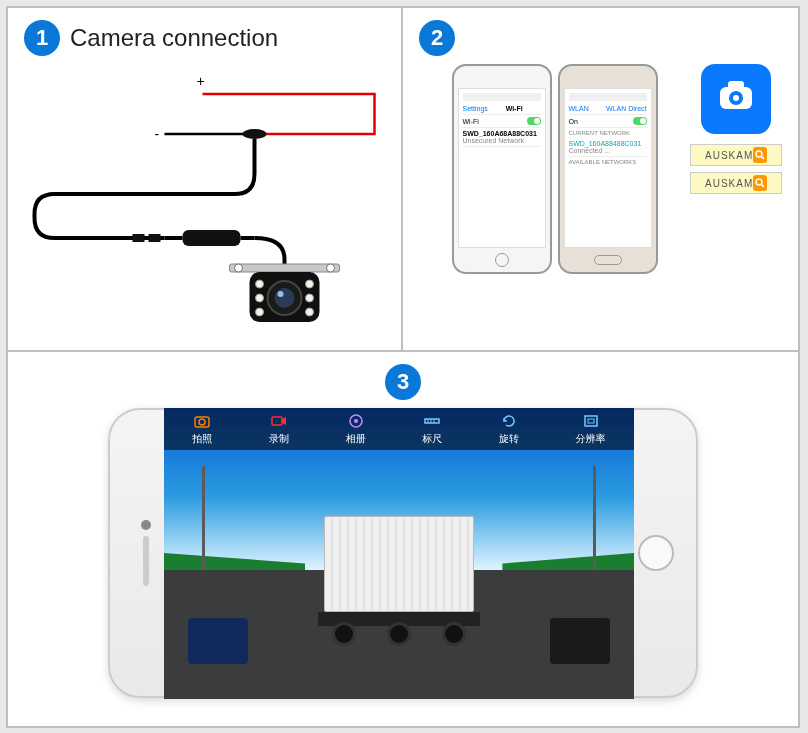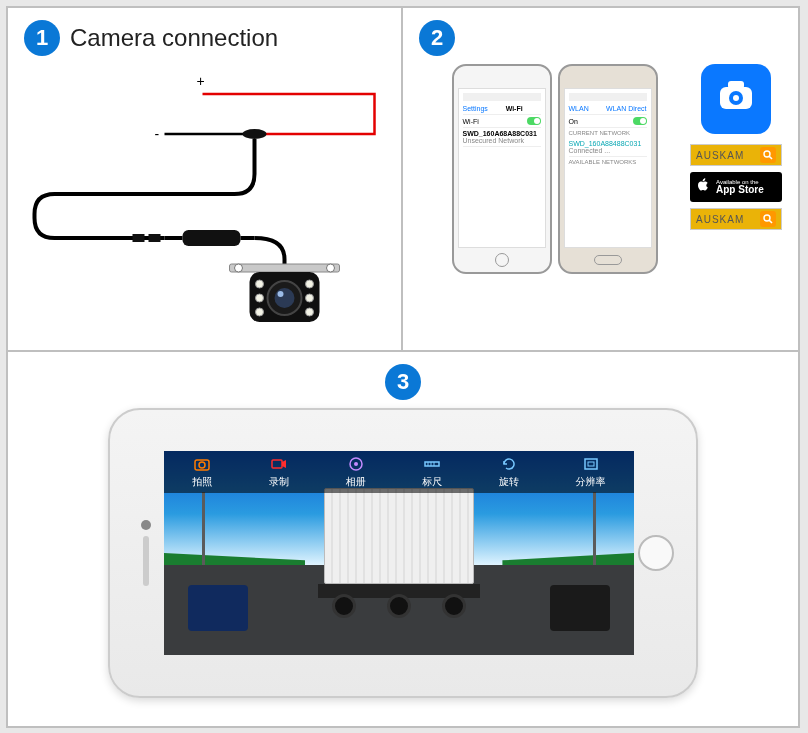--- a/index.html
+++ b/index.html
@@ -120,22 +120,22 @@
     gap: 6px;
     align-items: stretch;
   }
   .app-icon {
     width: 70px; height: 70px; border-radius:14px; background:#0a78ff;
     display:flex; align-items:center; justify-content:center; align-self:center;
     margin-bottom:4px;
   }
   .app-icon svg { width:44px; height:44px; }
   .search-badge {
-    background:#eab308; border:1px solid #ccc; height:22px; display:flex;
-    align-items:center; justify-content:space-between; padding:0 5px;
+    background:#fef9c3; border:1px solid #ccc; height:22px; display:flex;
+    align-items:center; justify-content:space-between; padding:0 14px;
     font-size:10px; letter-spacing:1px; color:#555;
   }
   .search-badge .mag { width:16px; height:16px; background:#ff9800; border-radius:3px; display:flex;align-items:center;justify-content:center;}
   .store-badge {
     background:#000; color:#fff; height:30px; border-radius:3px;
     display:flex; align-items:center; gap:5px; padding:0 5px;
   }
   .store-badge .sb-text { display:flex; flex-direction:column; line-height:1;}
   .store-badge .t1 { font-size:6px; }
   .store-badge .t2 { font-size:10px; font-weight:bold; }
@@ -145,21 +145,21 @@
   .bigphone {
     width: 590px; height: 290px; border-radius: 32px;
     background: linear-gradient(#f4f4f4,#e9e9e9);
     border:2px solid #ccc; display:flex; align-items:center; padding:0 18px;
     box-shadow: 0 3px 8px rgba(0,0,0,.15);
   }
   .bp-left { width:36px; display:flex; flex-direction:column; align-items:center; gap:6px;}
   .bp-speaker{ width:6px;height:50px;border-radius:3px;background:#ccc;}
   .bp-cam{width:10px;height:10px;border-radius:50%;background:#888;}
   .bp-screen {
-    flex:1; height: 204px; background:#000; position:relative; overflow:hidden;
+    flex:1; height: 291px; background:#000; position:relative; overflow:hidden;
   }
   .toolbar {
     position:absolute; top:0; left:0; right:0; height:42px;
     background:rgba(0,0,0,.55); display:flex; justify-content:space-around;
     align-items:center; color:#fff; font-size:10px;
   }
   .tb-item { display:flex; flex-direction:column; align-items:center; gap:2px;}
   .tb-ico { width:18px;height:18px; display:flex;align-items:center;justify-content:center;}
   .scene {
     position:absolute; top:0; left:0; right:0; bottom:0;
@@ -314,31 +314,20 @@
               <circle cx="22" cy="21" r="3" fill="#fff"></circle>
             </svg>
           </div>
           <div class="search-badge">
             <span>AUSKAM</span>
             <span class="mag">
               <svg width="10" height="10" viewBox="0 0 10 10">
                   <circle cx="4" cy="4" r="3" stroke="#fff" fill="none" stroke-width="1.4"></circle>
                   <line x1="6.2" y1="6.2" x2="9" y2="9" stroke="#fff" stroke-width="1.6"></line>
                 </svg>
-            </span>
-          </div>
-          <div class="store-badge">
-            <span>
-              <svg width="16" height="16" viewBox="0 0 16 16" fill="#fff">
-                  <path d="M11.3 8.4c0-1.7 1.4-2.5 1.4-2.5-0.8-1.1-2-1.3-2.4-1.3-1 0-1.6.6-2.2.6-.6 0-1.3-.6-2.2-.6C4.5 4.6 3 5.8 3 8.2c0 2.6 1.9 5.3 3 5.3.6 0 1.1-.5 2-.5s1.3.5 2 .5c1.1 0 2.7-2.4 2.7-3.3-1.5-.7-1.4-1.8-1.4-1.8zM9.6 3.4c.5-.6.8-1.4.7-2.2-.7 0-1.5.5-2 1.1-.4.5-.8 1.3-.7 2.1.8 0 1.5-.4 2-1z"></path>
-                </svg>
-            </span>
-            <span class="sb-text">
-              <span class="t1">Available on the</span>
-              <span class="t2">App Store</span>
             </span>
           </div>
           <div class="search-badge">
             <span>AUSKAM</span>
             <span class="mag">
               <svg width="10" height="10" viewBox="0 0 10 10">
                   <circle cx="4" cy="4" r="3" stroke="#fff" fill="none" stroke-width="1.4"></circle>
                   <line x1="6.2" y1="6.2" x2="9" y2="9" stroke="#fff" stroke-width="1.6"></line>
                 </svg>
             </span>

